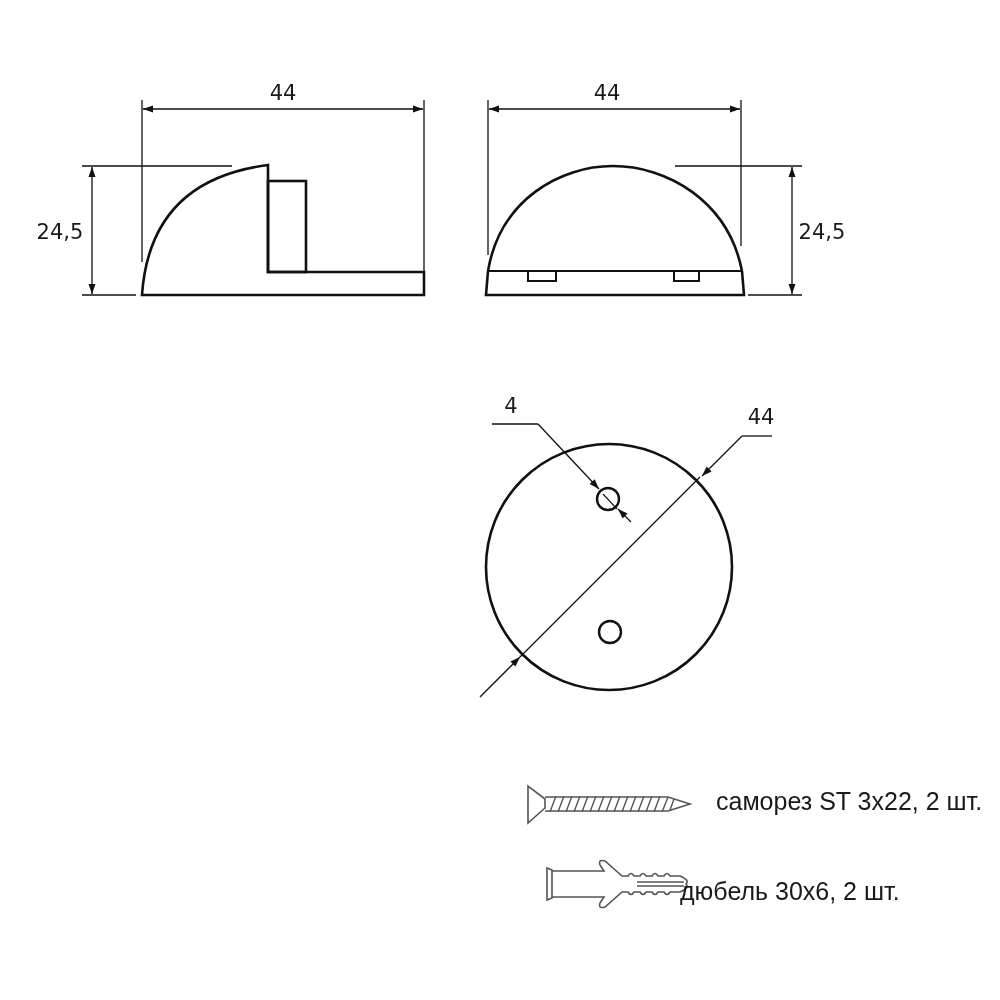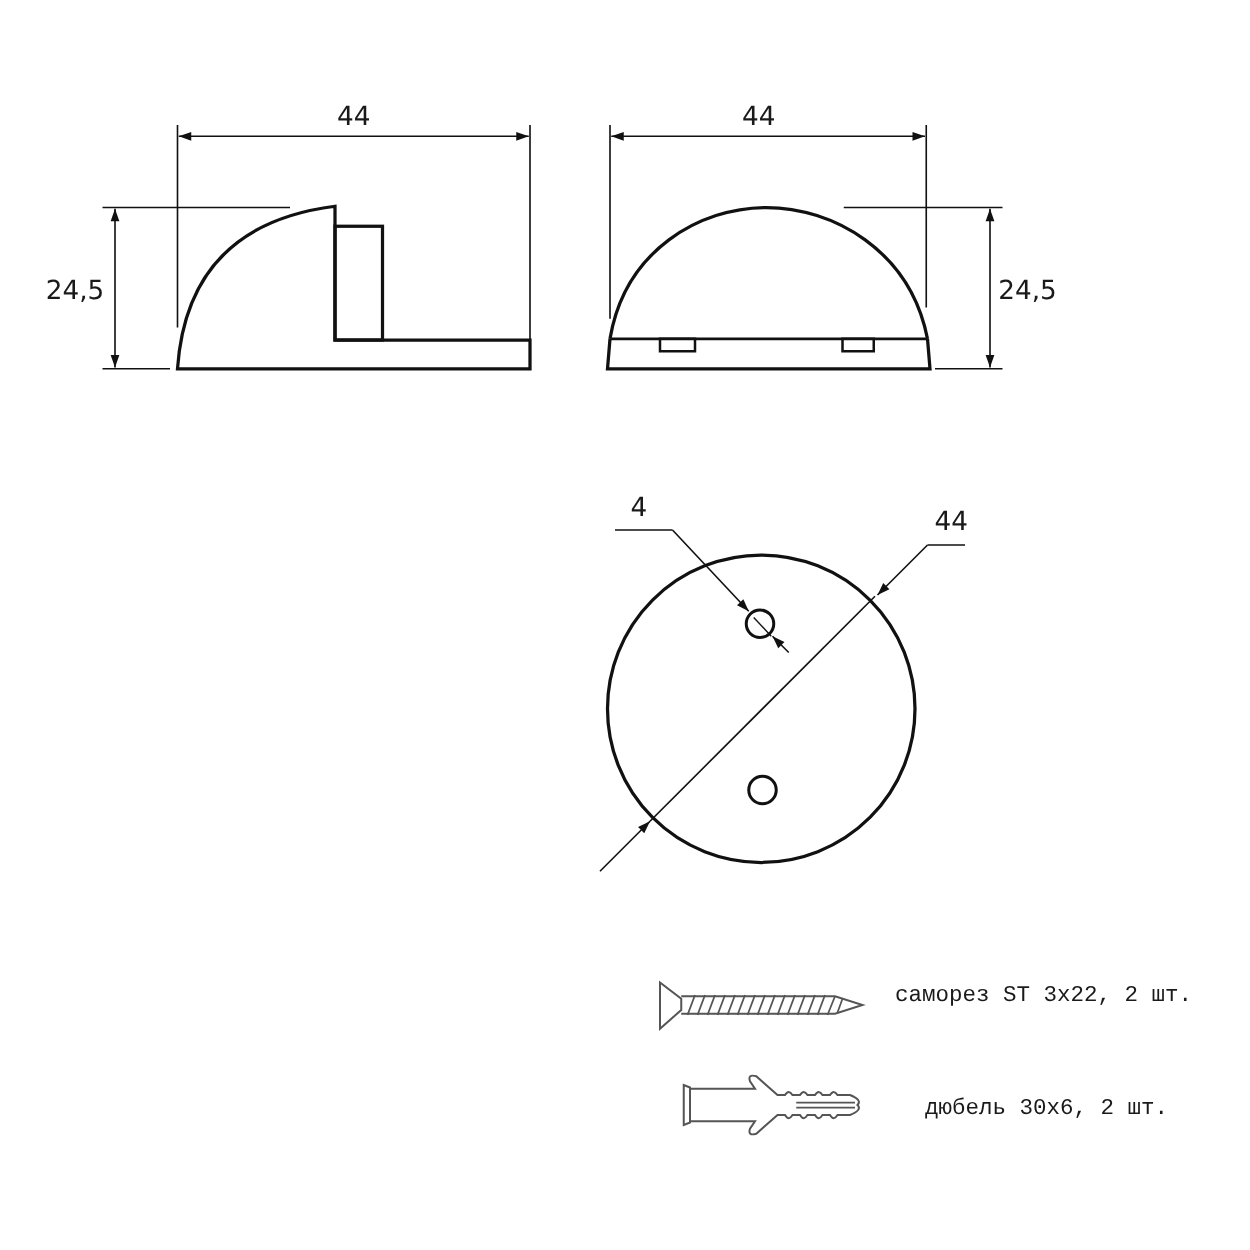--- a/index.html
+++ b/index.html
@@ -1,20 +1,20 @@
 <!DOCTYPE html>
 <html><head>
 <meta charset="utf-8">
 <style>
   html, body { margin: 0; padding: 0; background: #ffffff; }
   body { width: 1000px; height: 1000px; position: relative; overflow: hidden;
          font-family: "DejaVu Sans", "Liberation Sans", sans-serif; }
   #drawing { position: absolute; left: 0; top: 0; width: 1000px; height: 1000px; }
   .dimtxt { font-family: "DejaVu Sans", sans-serif; font-size: 21px; fill: #1a1a1a; }
-  .legend { position: absolute; font-family: Liberation Mono, monospace; font-size: 18px; color: #1a1a1a; white-space: nowrap; }
+  .legend { position: absolute; font-family: Liberation Sans, sans-serif; font-size: 25px; color: #1a1a1a; white-space: nowrap; }
 </style>
 </head>
 <body>
 
 <svg id="drawing" viewBox="0 0 1000 1000" width="1000" height="1000" xmlns="http://www.w3.org/2000/svg">
   <defs>
     <marker id="arr" viewBox="0 0 10 10" refX="10" refY="5" markerWidth="14" markerHeight="10" orient="auto-start-reverse" markerUnits="userSpaceOnUse">
       <path d="M0,1.5 L10,5 L0,8.5 Z" fill="#111"></path>
     </marker>
   </defs>
@@ -102,13 +102,13 @@
              L628,876 Q631,871 634,876 L640,876 Q643,871 646,876 L652,876 Q655,871 658,876 L664,876 Q667,871 670,876 L680,876
              Q690,880 686,884
              Q690,888 680,892 L670,892 Q667,897 664,892 L658,892 Q655,897 652,892 L646,892 Q643,897 640,892 L634,892 Q631,897 628,892 L622,892
              L605,907 Q598,909 600,903 L604,897 L552,897"></path>
     <line x1="637" y1="882" x2="684" y2="882" stroke-width="1.4"></line>
     <line x1="637" y1="886" x2="684" y2="886" stroke-width="1.4"></line>
   </g>
 </svg>
 
 <div class="legend" style="left:716px; top:787px;">саморез ST 3x22, 2 шт.</div>
-<div class="legend" style="left:740px; top:877px;">дюбель 30x6, 2 шт.</div>
+<div class="legend" style="left:680px; top:877px;">дюбель 30x6, 2 шт.</div>
 
 </body></html>

